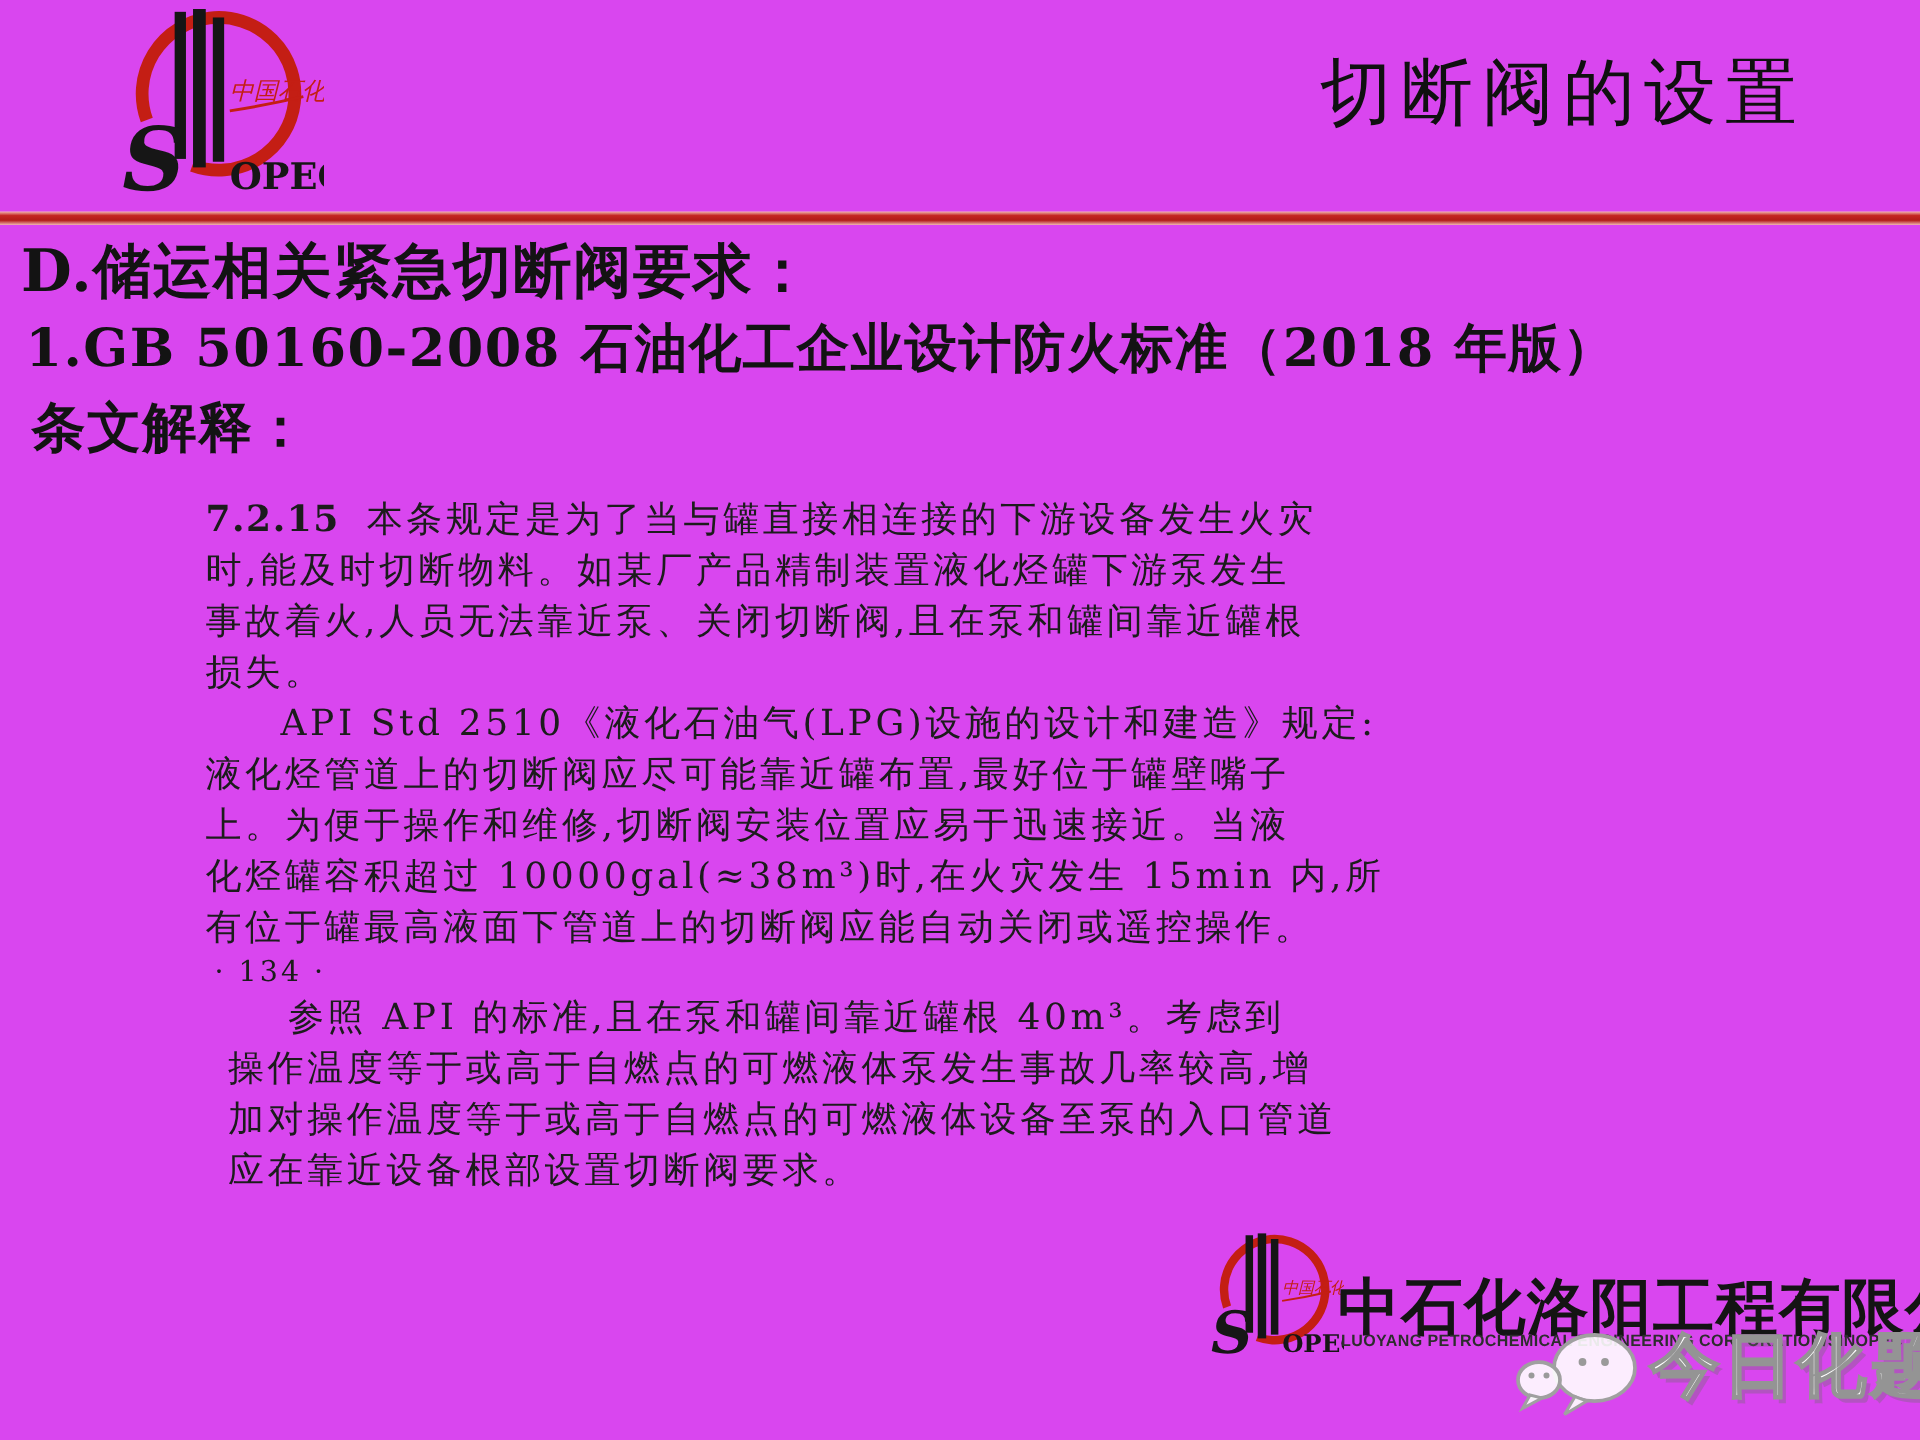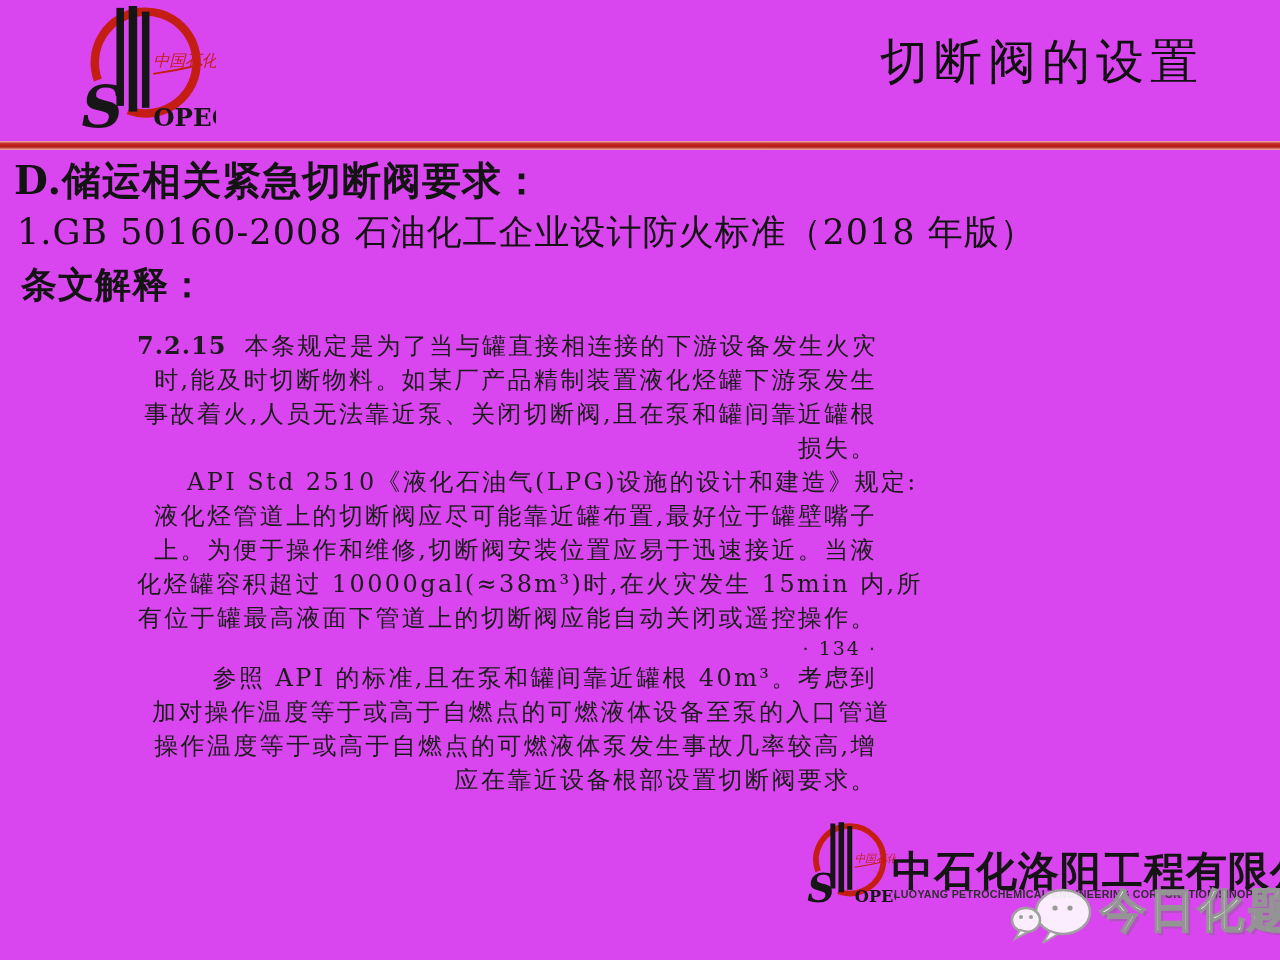--- a/index.html
+++ b/index.html
@@ -16,26 +16,26 @@
     font-size:48px;font-weight:500;letter-spacing:6px;color:#101010;
     font-family:Liberation Serif, serif;white-space:nowrap;
   }
   .red-rule{
     position:absolute;left:0;top:141px;width:1280px;height:9px;
     background:linear-gradient(to bottom,#f3b9b4 0%,#c42723 30%,#b21d18 65%,#f0b5b0 100%);
   }
   
   .heading{position:absolute;white-space:nowrap;color:#131313;letter-spacing:1px;}
   .h1{left:14px;top:154px;font-size:39px;font-weight:600;}
-  .h2{left:17px;top:209px;font-size:35px;font-weight:400;}
+  .h2{left:17px;top:209px;font-size:35px;font-weight:700;}
   .h3{left:21px;top:261px;font-size:36px;font-weight:600;}
   
   .scan{
     position:absolute;left:137px;top:329px;width:740px;
-    font-size:24px;letter-spacing:2.4px;color:#1c1c1c;text-align:right;
+    font-size:24px;letter-spacing:2.4px;color:#1c1c1c;
   }
   .scan .line{height:34px;line-height:34px;white-space:nowrap;}
   .scan .clause{font-weight:bold;margin-right:18px;letter-spacing:1px;}
   .scan .indent-2{text-indent:50px;}
   .scan .indent-1h{text-indent:40px;}
   .scan .shift{padding-left:15px;}
   .scan .pagenum{
     height:26px;line-height:26px;font-size:19px;letter-spacing:2px;
     padding-left:6px;white-space:nowrap;
   }
@@ -95,22 +95,22 @@
     <div class="line indent-2">API Std 2510《液化石油气(LPG)设施的设计和建造》规定:</div>
     <div class="line">液化烃管道上的切断阀应尽可能靠近罐布置,最好位于罐壁嘴子</div>
     <div class="line">上。为便于操作和维修,切断阀安装位置应易于迅速接近。当液</div>
     <div class="line">化烃罐容积超过 10000gal(≈38m³)时,在火灾发生 15min 内,所</div>
     <div class="line">有位于罐最高液面下管道上的切断阀应能自动关闭或遥控操作。</div>
 
     <div class="pagenum">· 134 ·</div>
 
 
     <div class="line shift indent-1h">参照 API 的标准,且在泵和罐间靠近罐根 40m³。考虑到</div>
+    <div class="line shift">操作温度等于或高于自燃点的可燃液体泵发生事故几率较高,增</div>
     <div class="line shift">加对操作温度等于或高于自燃点的可燃液体设备至泵的入口管道</div>
-    <div class="line shift">操作温度等于或高于自燃点的可燃液体泵发生事故几率较高,增</div>
     <div class="line shift">应在靠近设备根部设置切断阀要求。</div>
   </section>
 
   <svg class="logo logo-bottom" viewBox="0 0 160 140" aria-hidden="true">
     <path d="M 35.3 78.5 A 54 54 0 1 1 67.5 110.7" fill="none" stroke="#c41e14" stroke-width="9"></path>
     <rect x="55" y="2" width="8" height="104" fill="#151515"></rect>
     <rect x="68" y="0" width="9" height="112" fill="#151515"></rect>
     <rect x="82" y="6" width="8" height="102" fill="#151515"></rect>
     <text x="94" y="64" font-size="17" font-style="italic" fill="#c41e14">中国石化</text>
     <path d="M 94 72 Q 120 68 146 62" fill="none" stroke="#c41e14" stroke-width="2"></path>

